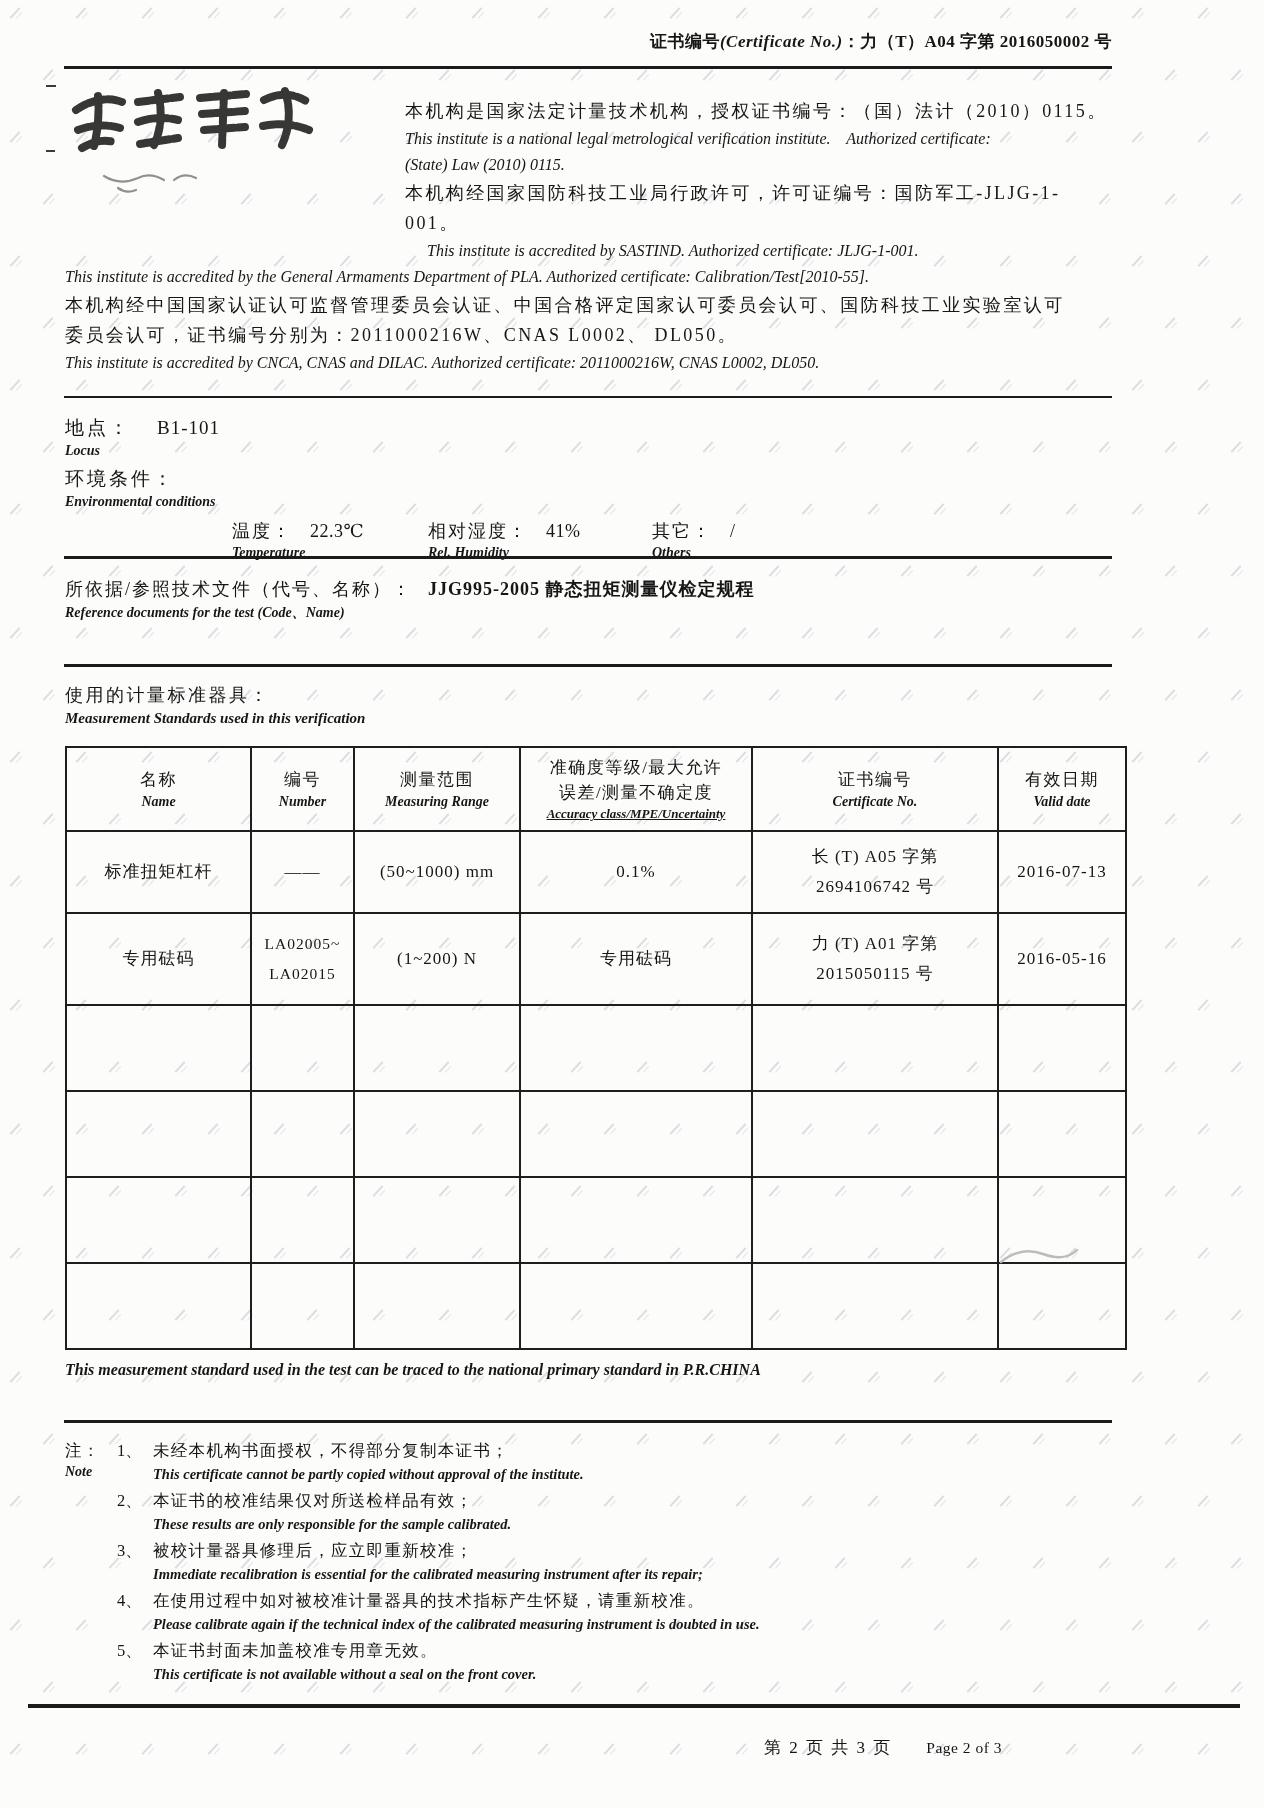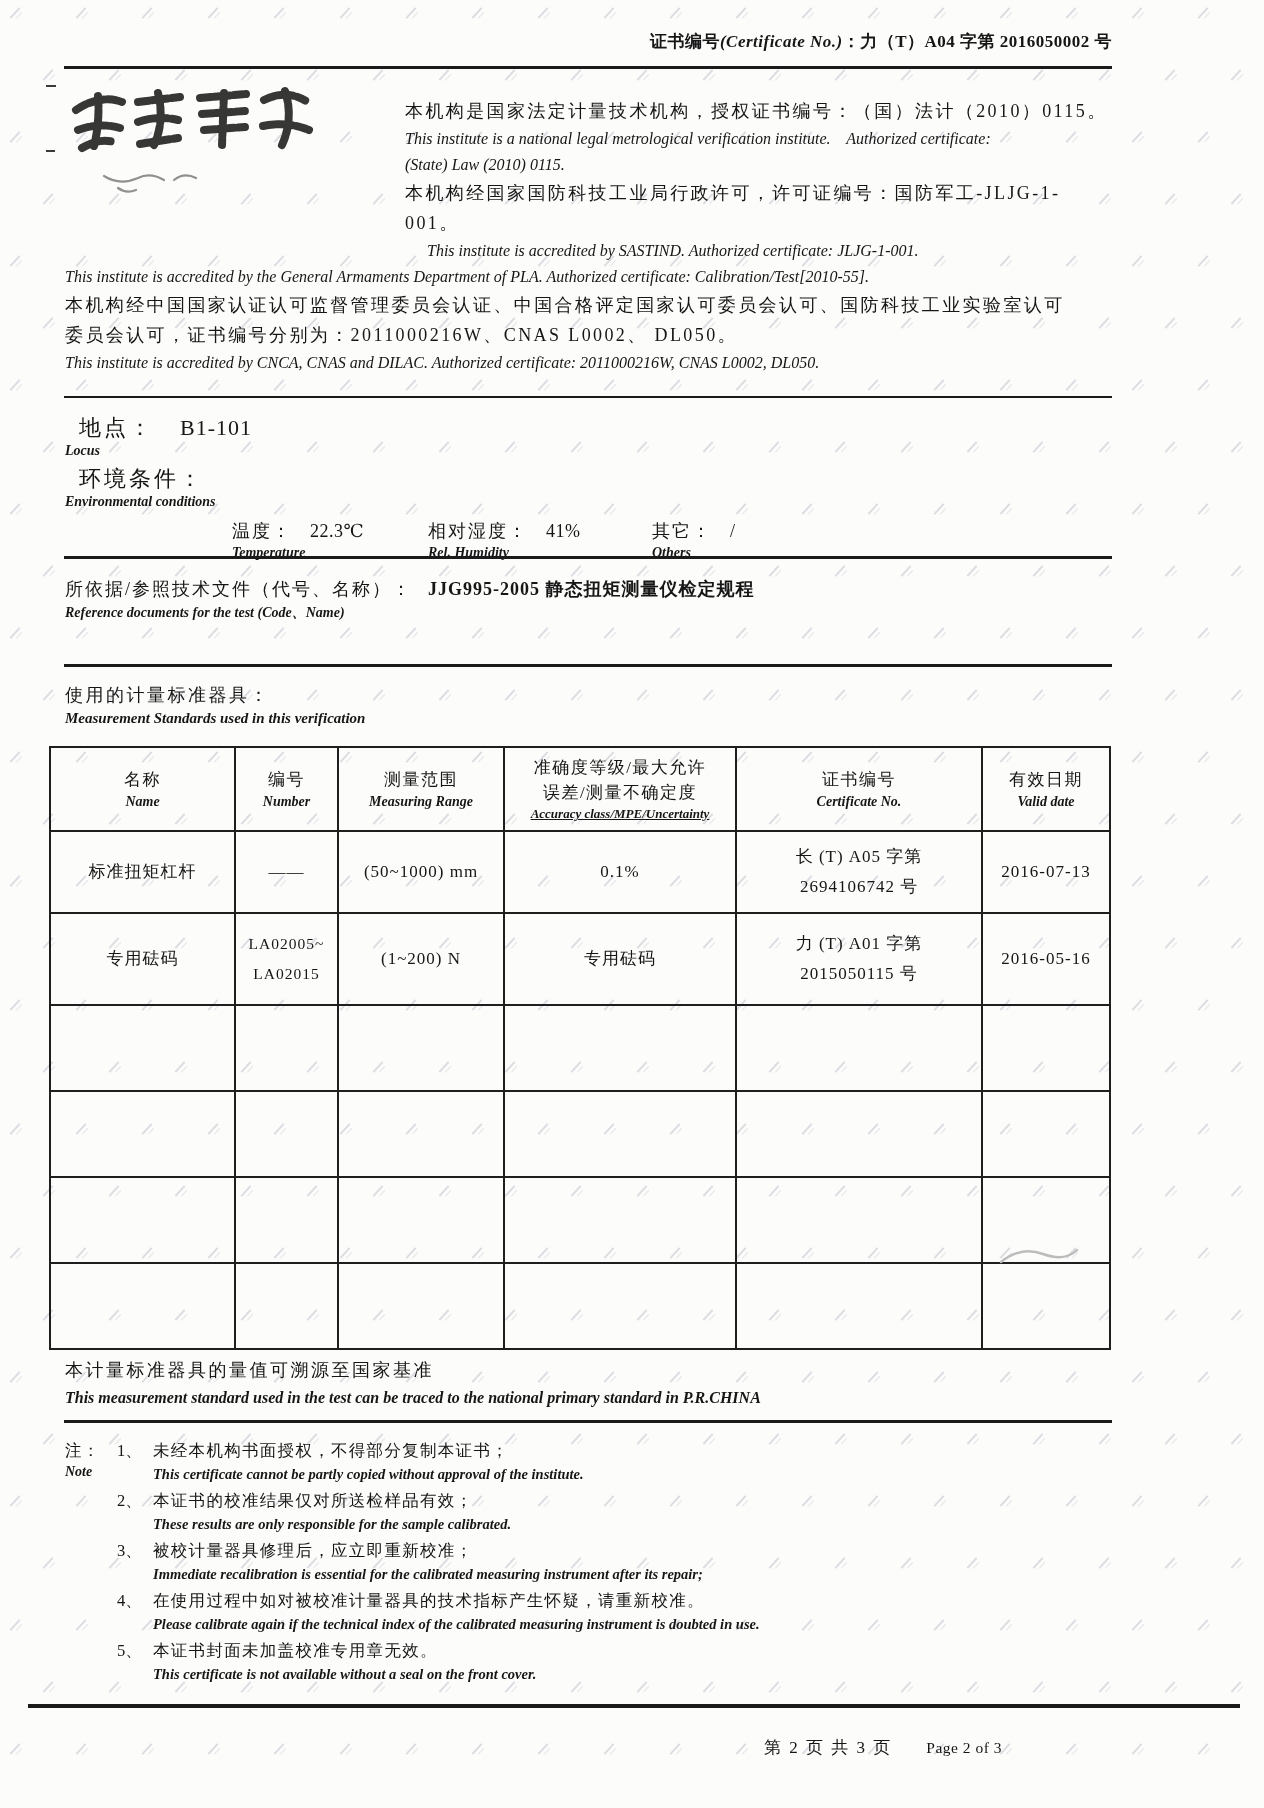--- a/index.html
+++ b/index.html
@@ -27,37 +27,37 @@
 
   #logo { position:absolute; top:84px; left:66px; }
 
   #sec-accred { position:absolute; top:96px; left:65px; width:1047px; }
   .cn-line { font-size:18px; line-height:30px; letter-spacing:2.4px; white-space:pre-wrap; }
   .en-line { font-size:16px; line-height:26px; font-style:italic; white-space:pre-wrap; }
   .indent { margin-left:340px; }
   .indent .en-sastind { margin-left:22px; }
 
   #sec-location { position:absolute; top:414px; left:65px; width:1047px; }
-  .big-label { font-size:22px; letter-spacing:3px; line-height:28px;margin-left:14px; }
+  .big-label { font-size:19px; letter-spacing:3px; line-height:28px; }
   .big-val { margin-left:26px; letter-spacing:1px; }
   .sub-en { font-size:14px; font-weight:700; font-style:italic; line-height:17px; }
   .env-row { display:flex; margin-left:167px; margin-top:8px; }
   .env-col1 { width:196px; } .env-col2 { width:224px; }
   .env-cn { font-size:18px; letter-spacing:2px; line-height:26px; }
   .env-val { margin-left:18px; letter-spacing:0.5px; }
 
   #sec-reference { position:absolute; top:574px; left:65px; width:1047px; }
   .ref-line { font-size:18px; letter-spacing:2px; line-height:30px; }
   .ref-val { margin-left:16px; font-weight:600; letter-spacing:1px; }
 
   #sec-standards { position:absolute; top:682px; left:65px; width:1047px; }
   .std-title-cn { font-size:18px; letter-spacing:2.5px; line-height:26px; }
   .std-title-en { font-size:15px; font-weight:700; font-style:italic; line-height:20px; }
 
-  #sec-table { position:absolute; top:746px; left:49px; }
+  #sec-table { position:absolute; top:746px; left:65px; }
   table.std { border-collapse:collapse; table-layout:fixed; width:1060px; }
   table.std th, table.std td { border:2px solid #1e1e1e; text-align:center; vertical-align:middle;
     padding:2px 4px; overflow:hidden; }
   col.c1{width:185px} col.c2{width:103px} col.c3{width:166px} col.c4{width:232px} col.c5{width:246px} col.c6{width:128px}
   tr.hdr { height:84px; }
   tr.r1 { height:82px; } tr.r2 { height:92px; }
   tr.empty { height:86px; }
   .th-cn { font-size:17px; font-weight:400; letter-spacing:1.5px; line-height:26px; white-space:pre-wrap; }
   .th-en { font-size:14px; font-weight:700; font-style:italic; line-height:18px; }
   .th-en-sm { font-size:13px;text-decoration:underline; }
@@ -827,21 +827,20 @@
               <td></td>
             <td></td>
               <td></td>
               <td></td>
           </tr>
         </tbody>
       </table>
     </div>
 
     <div id="sec-trace">
-      <div class="trace-cn">本计量标准器具的量值可溯源至国家基准</div>
       <div class="trace-en">This measurement standard used in the test can be traced to the national primary standard in P.R.CHINA</div>
     </div>
 
     <div id="rule-5" class="rule"></div>
 
     <div id="sec-notes">
       <div class="notes-label">
         <div class="note-lbl-cn">注：</div>
         <div class="sub-en">Note</div>
       </div>

